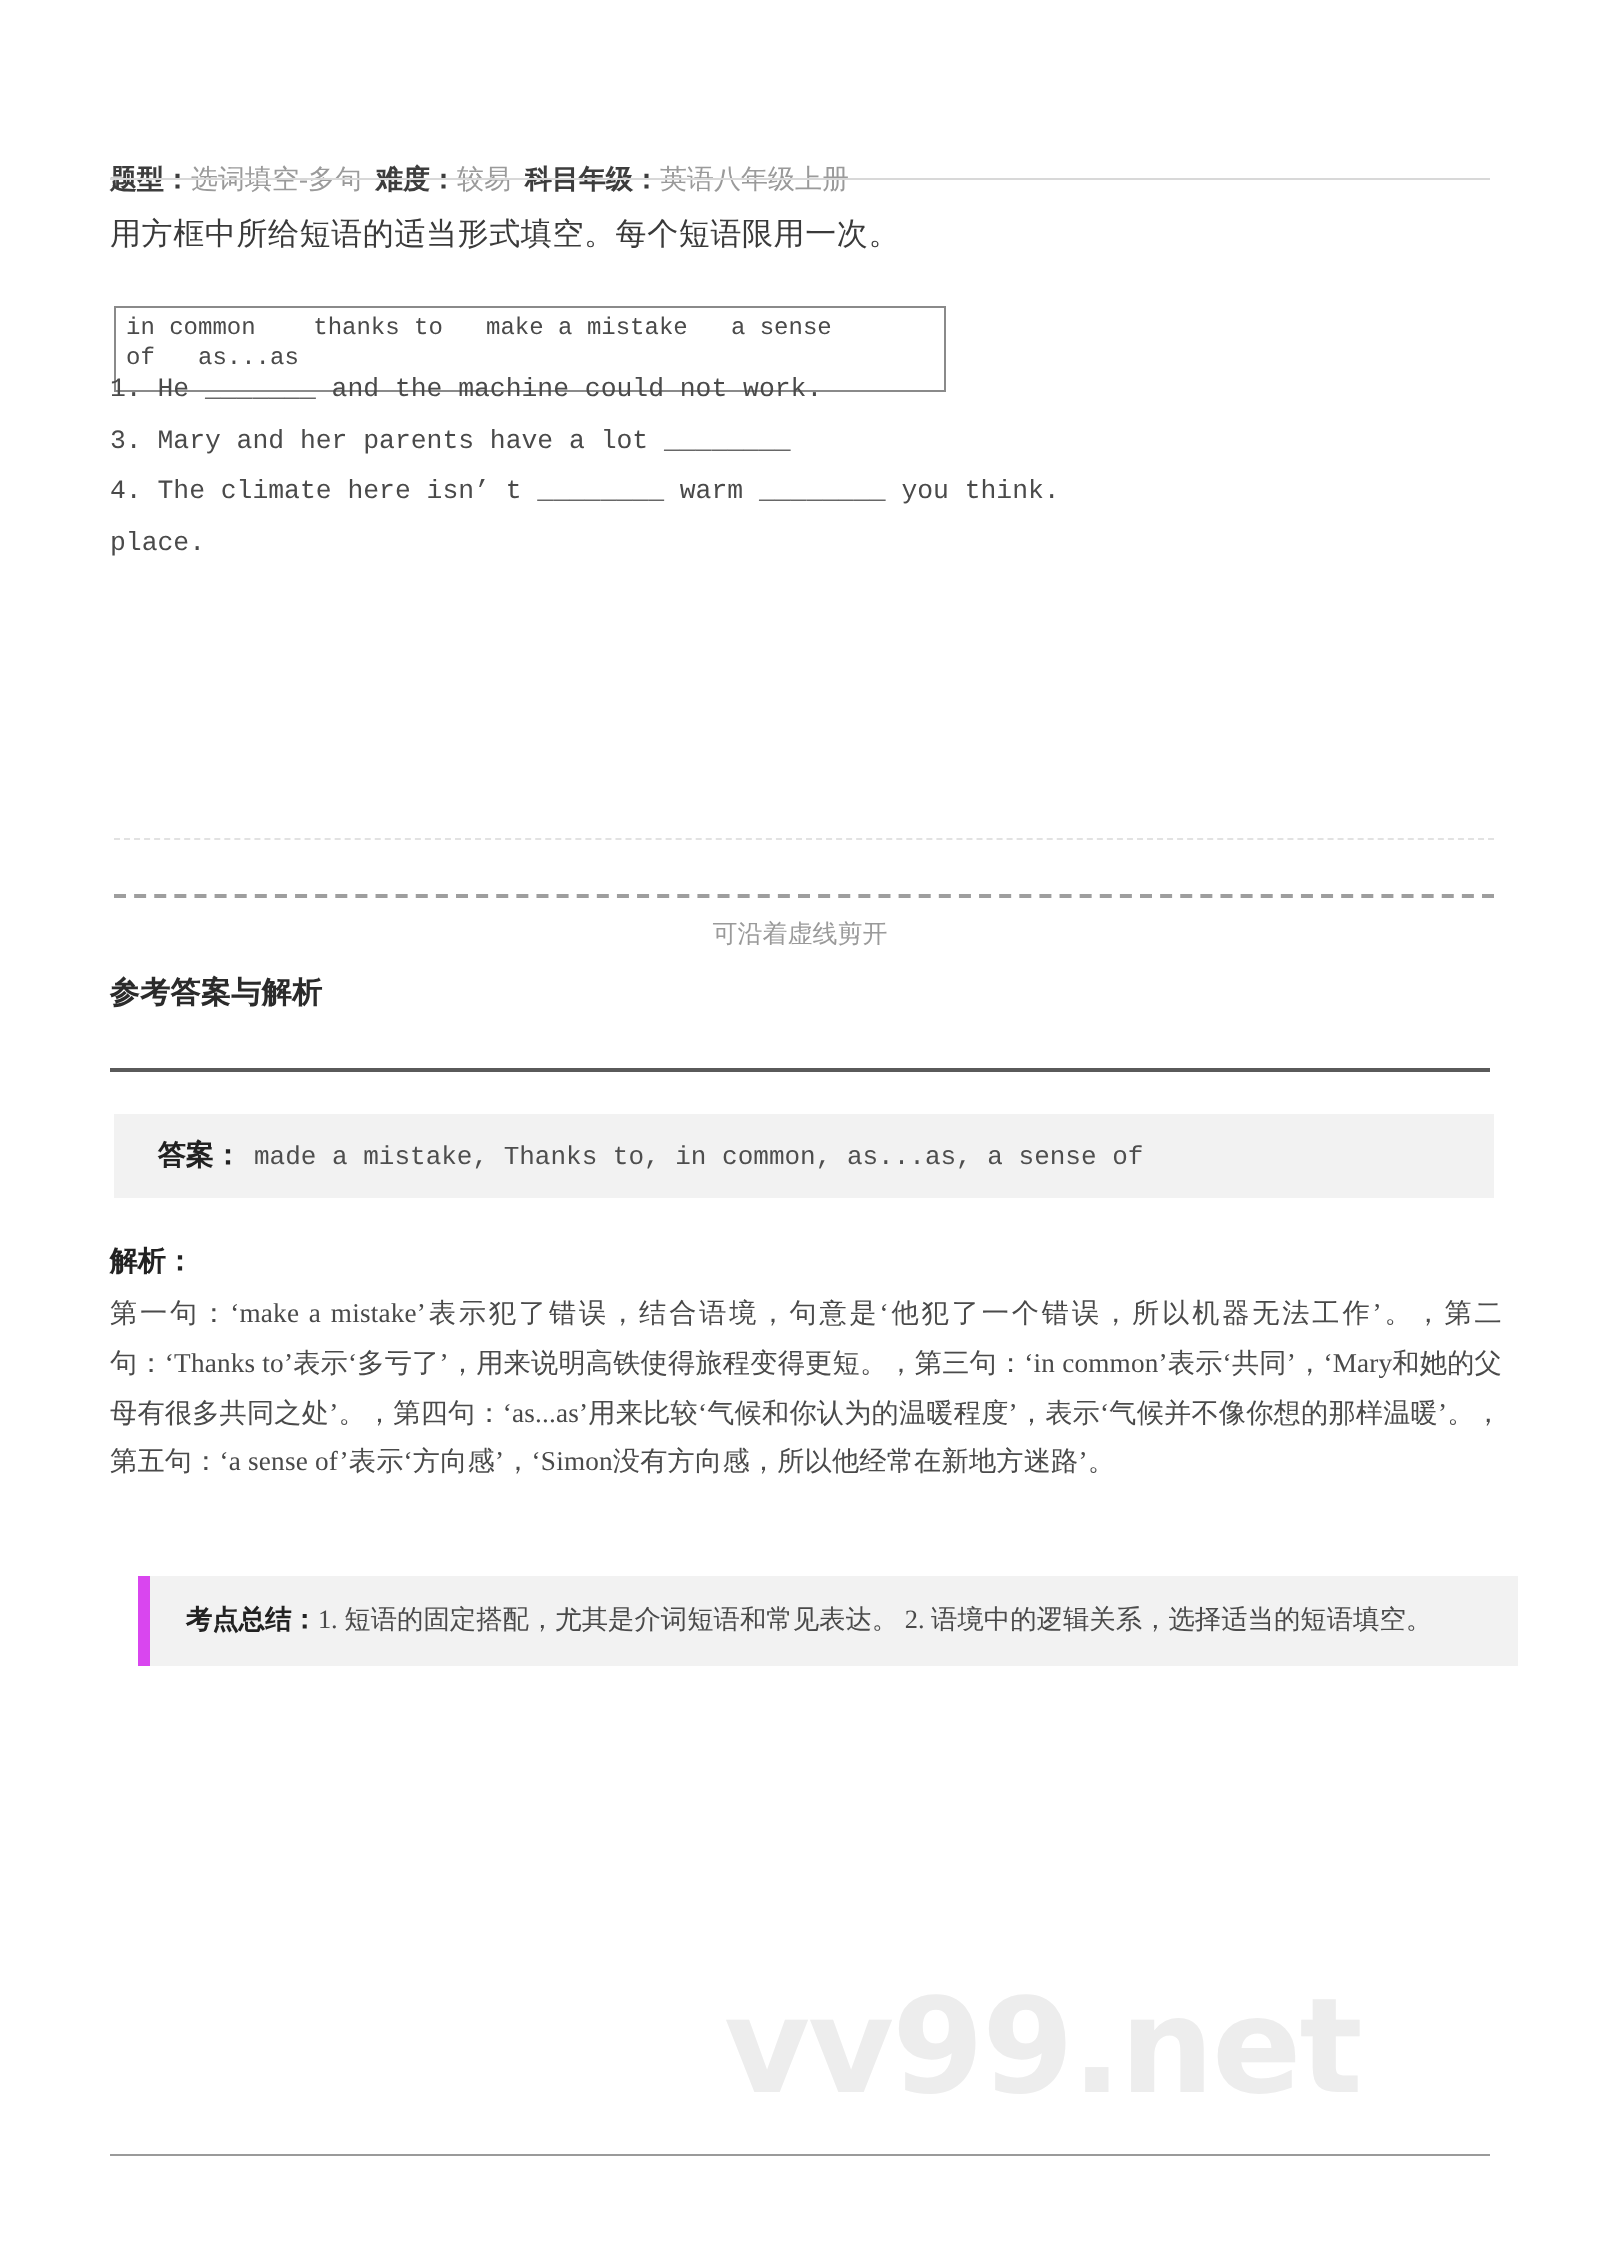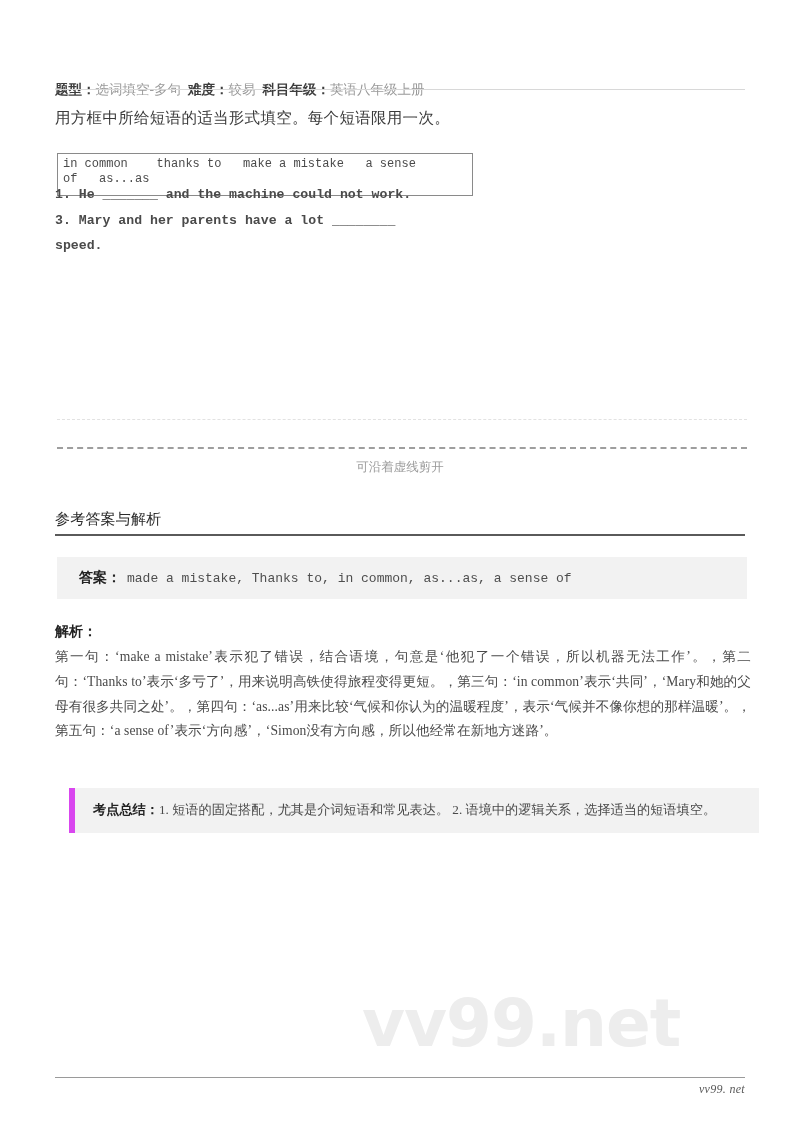--- a/index.html
+++ b/index.html
@@ -90,21 +90,20 @@
   
   .questions {
     position: absolute;
     left: 0;
     top: 182px;
     width: 700px;
     font-family: "Liberation Mono", "DejaVu Sans Mono", monospace;
     font-size: 13.2px;
     line-height: 25.6px;
     color: #4a4a4a;
-    font-weight: bold;
   }
   .q-line {
     white-space: pre-wrap;
   }
 
   
   .dash-faint {
     position: absolute;
     left: 2px;
     top: 419px;
@@ -129,23 +128,23 @@
     font-size: 12.5px;
     line-height: 18px;
     color: #9a9a9a;
     font-family: Liberation Mono, monospace;
   }
 
   
   .ans-heading {
     position: absolute;
     left: 0;
-    top: 509px;
+    top: 487px;
     font-size: 15px;
-    font-weight: normal;
+    font-weight: bold;
     color: #2b2b2b;
     line-height: 21px;
     letter-spacing: 0.2px;
   }
   .rule-ans {
     position: absolute;
     left: 0;
     top: 534px;
     width: 690px;
     height: 2px;
@@ -269,21 +268,22 @@
     <div class="rule-top"></div>
 
     <div class="prompt">用方框中所给短语的适当形式填空。每个短语限用一次。</div>
 
     <div class="wordbank">in common    thanks to   make a mistake   a sense
 of   as...as</div>
 
     <div class="questions">
       <div class="q-line">1. He _______ and the machine could not work.</div>
       <div class="q-line">3. Mary and her parents have a lot ________</div>
-      <div class="q-line">speed.</div>
+      <div class="q-line">4. The climate here isn’ t ________ warm ________ you think.</div>
+      <div class="q-line">place.</div>
     </div>
 
     <div class="dash-faint"></div>
     <div class="dash-strong"></div>
     <div class="cut-label">可沿着虚线剪开</div>
 
     <div class="ans-heading">参考答案与解析</div>
     <div class="rule-ans"></div>
 
     <div class="answer-box">
@@ -295,14 +295,13 @@
 
     <div class="summary-box">
       <span class="summary-label">考点总结：</span><span>1. 短语的固定搭配，尤其是介词短语和常见表达。 2. 语境中的逻辑关系，选择适当的短语填空。</span>
     </div>
 
   </div>
 
   <div class="watermark">vv99.net</div>
 
   <div class="rule-bottom"></div>
-  <div class="footer-text">vv99. net</div>
 </div>
 
 </body></html>

